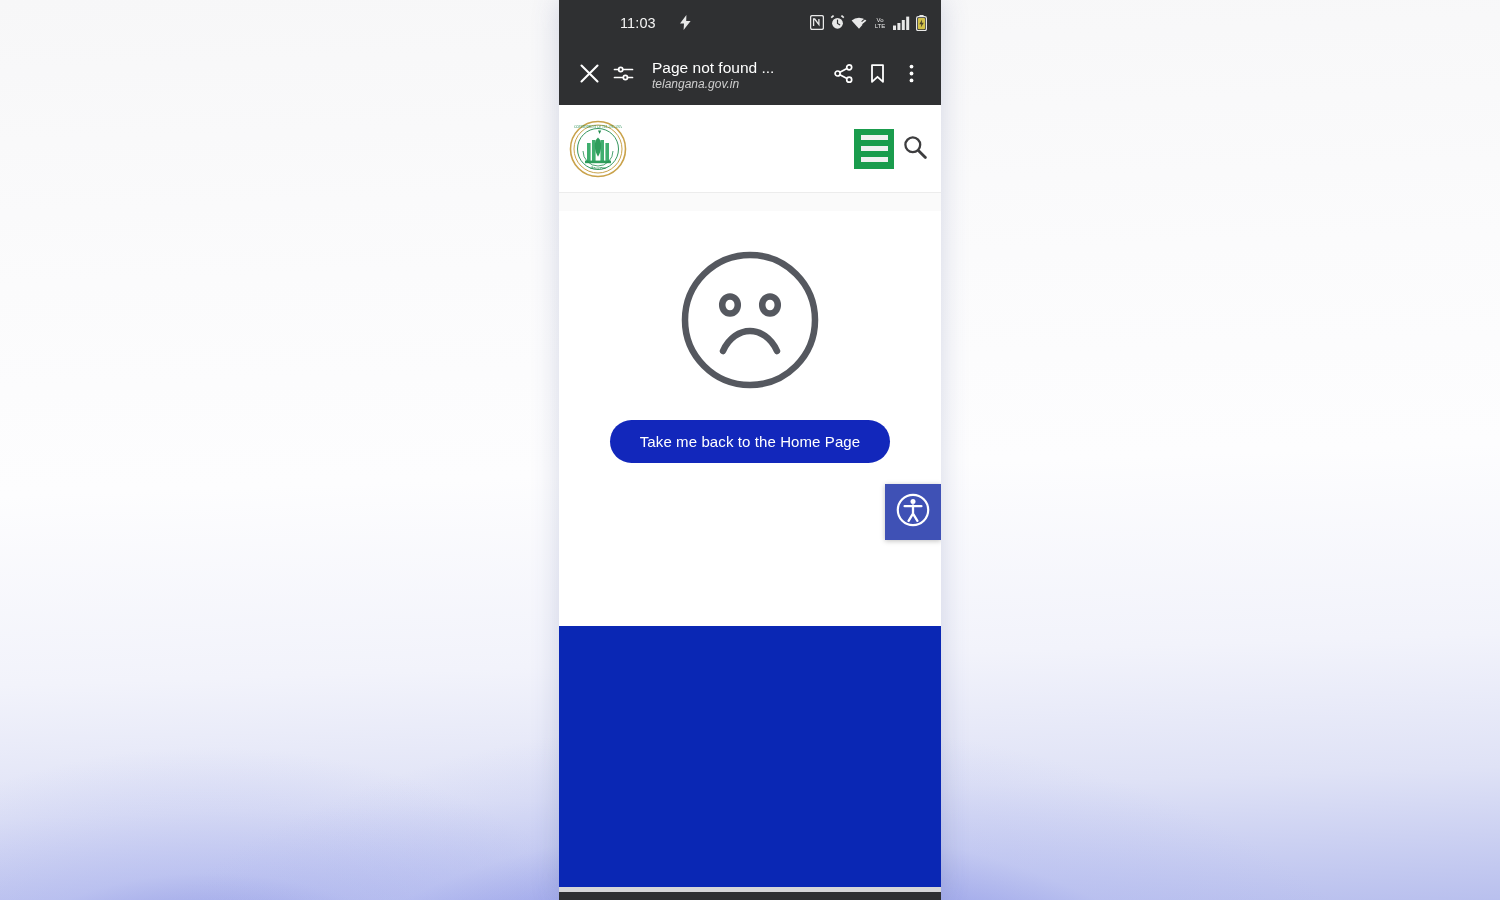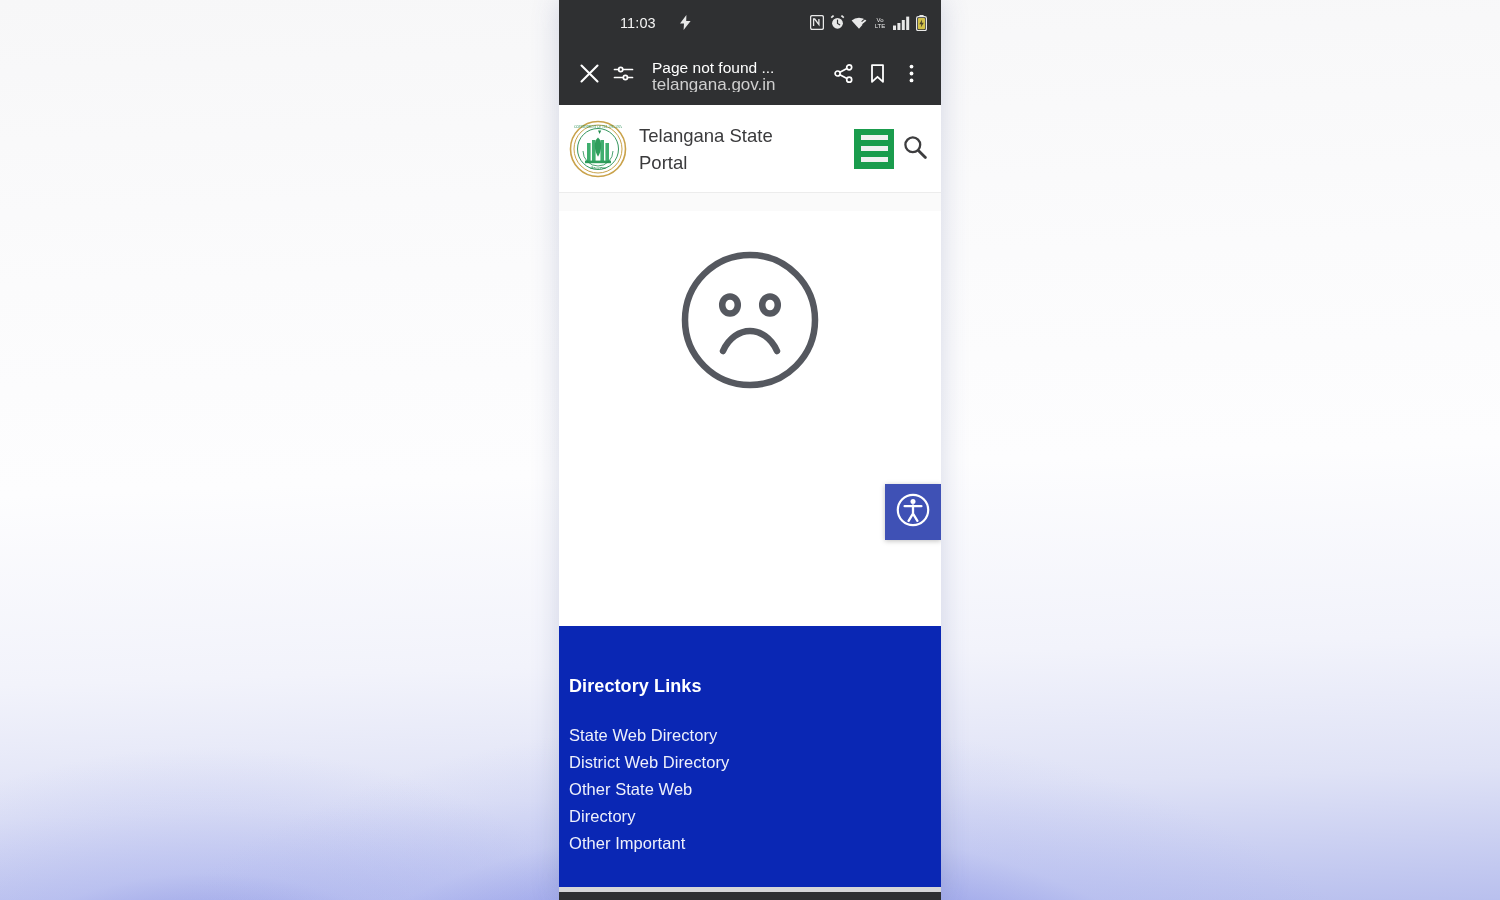--- a/index.html
+++ b/index.html
@@ -35,21 +35,21 @@
   .sb-ico { display:block; }
 
   
   .browser-bar {
     height:60px; background:#2f3032;
     display:flex; align-items:center; padding:0 13px; gap:0;
   }
   .bb-btn { width:34px; height:34px; display:flex; align-items:center; justify-content:center; flex:none; }
   .bb-title-wrap { flex:1 1 auto; min-width:0; margin-left:12px; margin-right:6px; }
   .bb-title { color:#ffffff; font-size:15.5px; line-height:18px; white-space:nowrap; overflow:hidden; text-overflow:ellipsis; }
-  .bb-url { color:#cfcfcf; font-size:17px; line-height:15px; white-space:nowrap; overflow:hidden; text-overflow:ellipsis; }
+  .bb-url { color:#cfcfcf; font-size:12px; line-height:15px; white-space:nowrap; overflow:hidden; text-overflow:ellipsis;font-style:italic; }
 
   
   .site-header {
     background:#ffffff; height:88px;
     display:flex; align-items:center; padding:0 12px 0 10px;
     border-bottom:1px solid #ececec;
   }
   .emblem { width:58px; height:58px; flex:none; }
   .site-title {
     margin-left:12px; color:#3a3a3c; font-size:18.5px; line-height:27px;
@@ -237,21 +237,20 @@
         <rect x="23" y="20" width="3.6" height="21" fill="#3fae6e"></rect>
         <rect x="31.4" y="20" width="3.6" height="21" fill="#3fae6e"></rect>
         <rect x="36.4" y="23" width="3.6" height="18" fill="#3fae6e"></rect>
         <path d="M29 17.5c2.4 2.2 3.2 5 3.2 8.2 0 4.6-1.6 8.4-3.2 11-1.6-2.6-3.2-6.4-3.2-11 0-3.2.8-6 3.2-8.2z" fill="#2f9e5c"></path>
         <rect x="16" y="40.6" width="26" height="2.6" fill="#2f9e5c"></rect>
         <path d="M14 31a15 15 0 0 0 30 0" fill="none" stroke="#1f8a4c" stroke-width="0.8"></path>
         <text x="29" y="48.6" font-size="4.1" font-family="Liberation Serif, serif" fill="#1f8a4c" text-anchor="middle">తెలంగాణ</text>
         <text x="29" y="8.2" font-size="3.2" font-family="Liberation Serif, serif" fill="#1f8a4c" text-anchor="middle">GOVERNMENT OF TELANGANA</text>
       </svg>
     </span>
-    <div class="site-title">Telangana State Portal</div>
     <div class="header-actions">
       <div class="hamburger">
         <span></span>
         <span></span>
         <span></span>
       </div>
       <div class="search-btn">
         <span>
           <svg width="26" height="26" viewBox="0 0 26 26">
             <circle cx="10.8" cy="10.8" r="7.4" fill="none" stroke="#3d3d3f" stroke-width="2.3"></circle>
@@ -267,42 +266,38 @@
     <div class="sad-wrap">
       <span>
         <svg width="146" height="146" viewBox="0 0 146 146">
           <circle cx="73" cy="73" r="65" fill="none" stroke="#55585f" stroke-width="6.5"></circle>
           <ellipse cx="53" cy="58" rx="7.8" ry="8.6" fill="none" stroke="#55585f" stroke-width="6.5"></ellipse>
           <ellipse cx="93" cy="58" rx="7.8" ry="8.6" fill="none" stroke="#55585f" stroke-width="6.5"></ellipse>
           <path d="M46 104c6-13.5 17-20 27-20s21 6.5 27 20" fill="none" stroke="#55585f" stroke-width="6.5" stroke-linecap="round"></path>
         </svg>
       </span>
     </div>
+    <div class="home-btn-wrap">
+      <button class="home-btn">Take me back to the Home Page</button>
+    </div>
 
     <div class="a11y-widget">
       <span>
         <svg width="36" height="36" viewBox="0 0 36 36">
           <circle cx="18" cy="18" r="15.2" fill="none" stroke="#ffffff" stroke-width="2.2"></circle>
           <circle cx="18" cy="9.6" r="2.5" fill="#ffffff"></circle>
           <path d="M9.6 14.2h16.8" stroke="#ffffff" stroke-width="2.3" stroke-linecap="round"></path>
           <path d="M18 13.4v8.2M18 21.6l-4.4 7.2M18 21.6l4.4 7.2" stroke="#ffffff" stroke-width="2.3" stroke-linecap="round"></path>
         </svg>
       </span>
     </div>
   </div>
 
   <div class="footer">
     <div class="footer-cols">
-      <div class="f-col">
-        <div class="f-head">Directory Links</div>
-        <a class="f-link">State Web Directory</a>
-        <a class="f-link">District Web Directory</a>
-        <a class="f-link">Other State Web Directory</a>
-        <a class="f-link">Other Important</a>
-      </div>
     </div>
   </div>
 
   <div class="nav-divider"></div>
   <div class="nav-bar">
     
   </div>
 
 </div>
 

